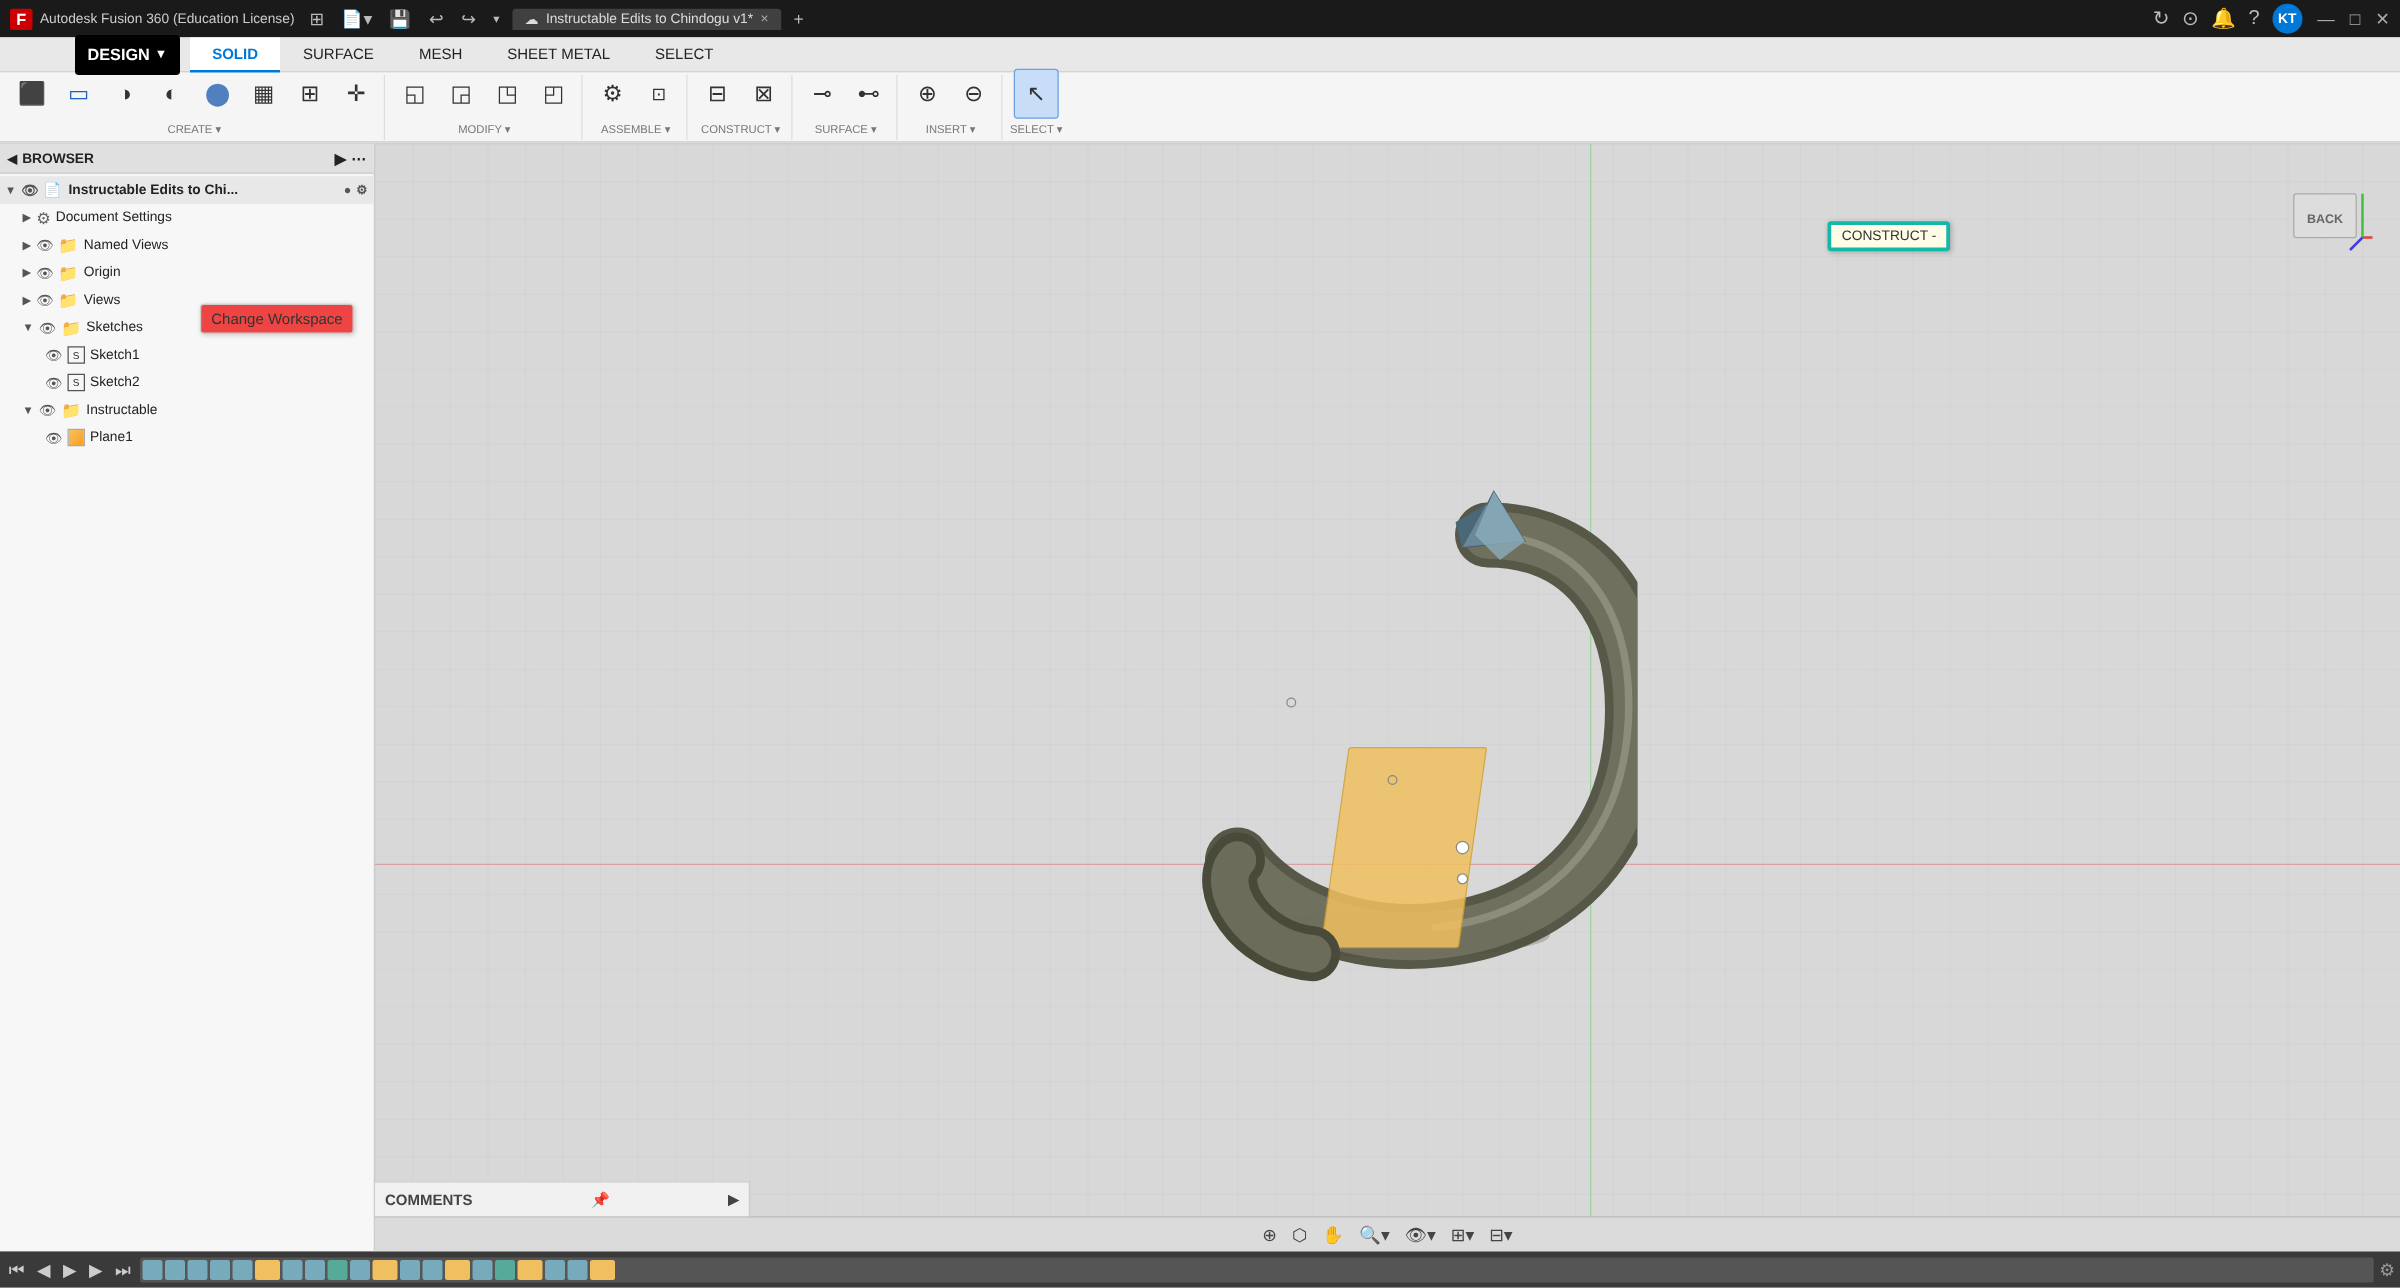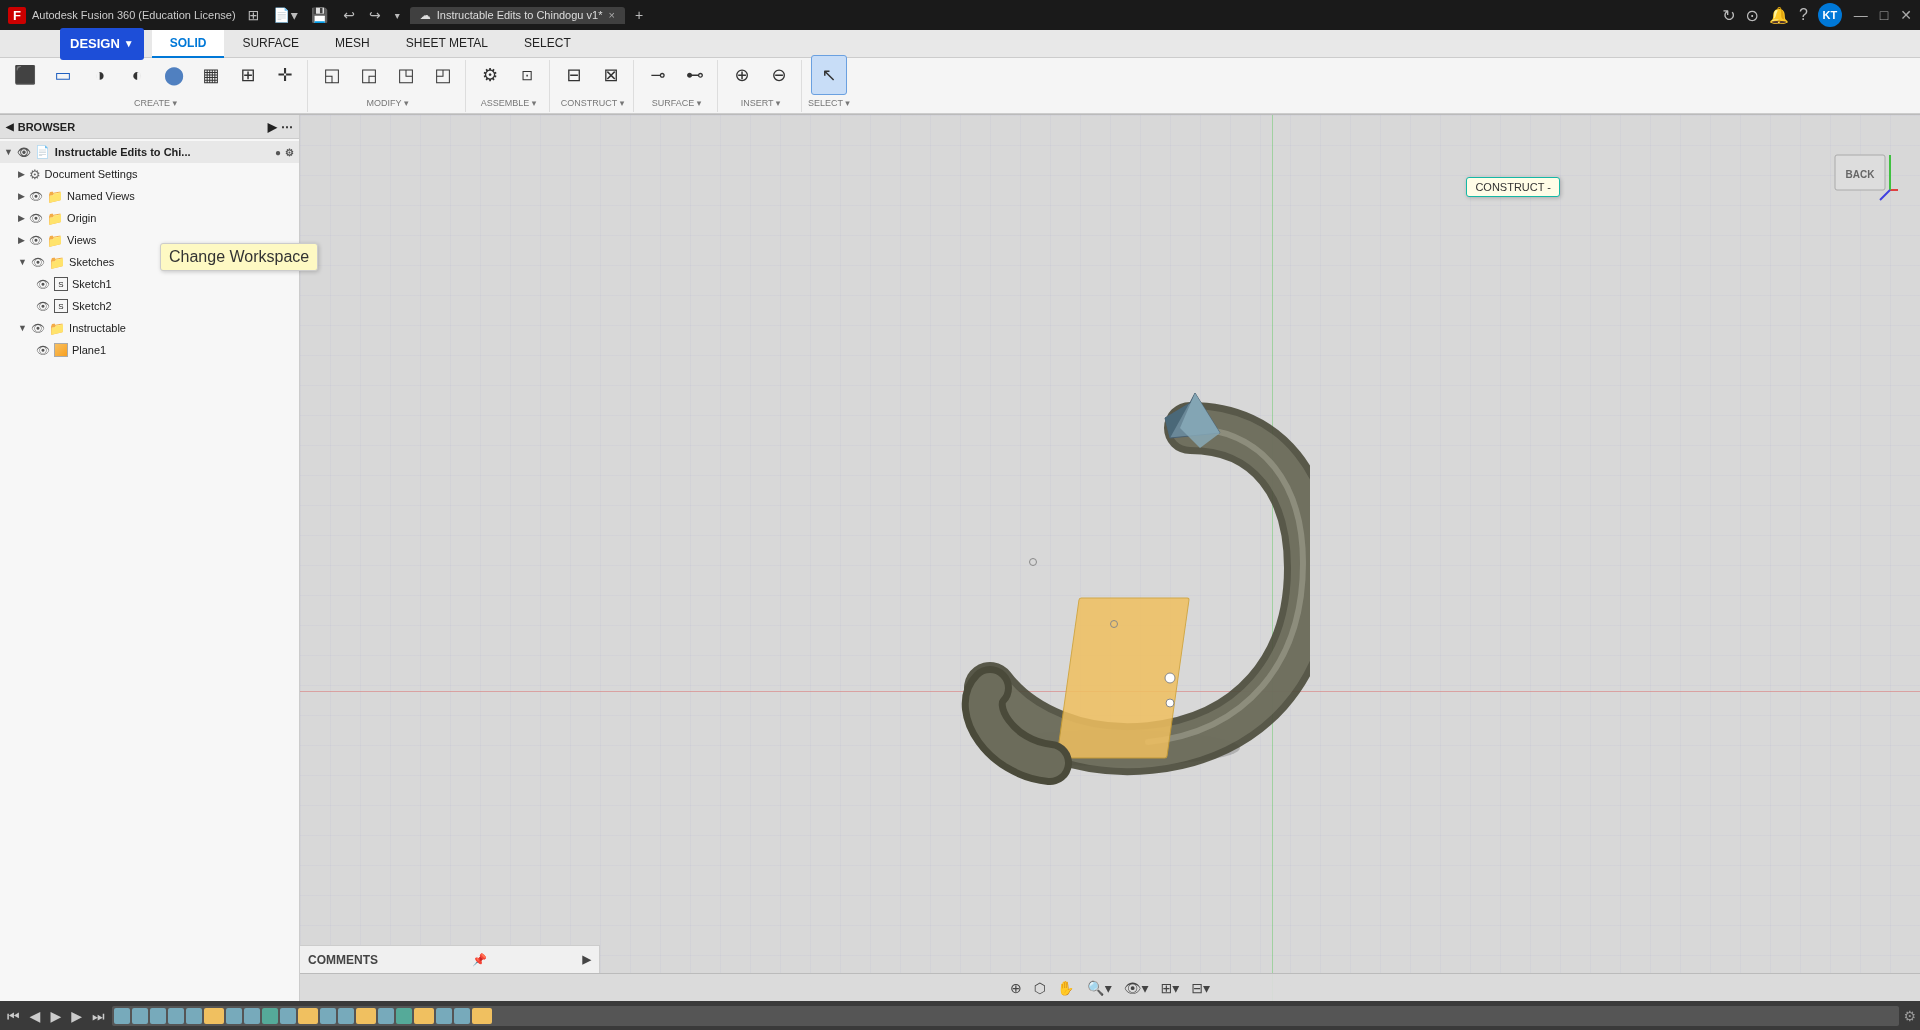--- a/index.html
+++ b/index.html
@@ -44,21 +44,21 @@
       justify-content: center; cursor: pointer; padding: 2px 4px;
       border-radius: 3px; min-width: 36px; height: 40px; font-size: 10px;
       color: #333; gap: 2px;
     }
     .tb-btn .icon { font-size: 18px; line-height: 1; }
     .tb-btn.active-btn { background: #c8ddf7; }
     .tb-group-label {
       font-size: 9px; color: #777; text-align: center; width: 100%; padding-top: 1px;
     }
     .design-btn {
-      background: #1d4ed8; color: #fff; padding: 4px 10px; border-radius: 3px;
+      background: #000000; color: #fff; padding: 4px 10px; border-radius: 3px;
       cursor: pointer; font-size: 13px; font-weight: bold; display: flex;
       align-items: center; gap: 4px; height: 32px; margin-right: 8px;
     }
     .design-btn .arrow { font-size: 10px; }
 
     
     #main-area {
       display: flex; height: calc(1030px - 30px - 28px - 56px - 28px - 30px);
     }
 
@@ -161,22 +161,22 @@
       overflow: hidden;
     }
     .tl-item {
       height: 16px; border-radius: 2px; cursor: pointer; flex-shrink: 0;
     }
     .tl-settings { margin-left: auto; color: #999; cursor: pointer; font-size: 14px; }
 
     
     #tooltip {
       position: absolute; top: 128px; left: 160px;
-      background: #fef9c3; border: 1px solid #ccc; border-radius: 3px;
-      padding: 4px 8px; font-size: 16px; color: #333; white-space: nowrap;
+      background: #ef4444; border: 1px solid #ccc; border-radius: 3px;
+      padding: 4px 8px; font-size: 12px; color: #333; white-space: nowrap;
       box-shadow: 1px 1px 4px rgba(0,0,0,0.2); z-index: 100;
     }
 
     
     #header-nav {
       height: 28px; background: #2d2d2d; display: flex; align-items: center;
       padding: 0 8px; gap: 6px;
     }
     .nav-icon { color: #bbb; cursor: pointer; font-size: 14px; padding: 2px 4px; }
     #doc-title-tab {
@@ -501,21 +501,21 @@
 
         <rect x="15" y="5" width="50" height="35" fill="#ddd" stroke="#aaa" stroke-width="1" rx="2"></rect>
         <text x="40" y="28" text-anchor="middle" font-size="10" fill="#666" font-family="Arial" font-weight="bold">BACK</text>
 
         <line x1="70" y1="40" x2="78" y2="40" stroke="#e04040" stroke-width="2"></line>
         <line x1="70" y1="40" x2="70" y2="5" stroke="#40c040" stroke-width="2"></line>
         <line x1="70" y1="40" x2="60" y2="50" stroke="#4040e0" stroke-width="2"></line>
       </svg>
     </div>
 
-    <div style="position:absolute;top:62px;right:360px;background:#fffde7;border:1px solid #14b8a6;border-radius:3px;padding:3px 8px;font-size:11px;color:#333;white-space:nowrap;box-shadow:1px 1px 4px rgba(0,0,0,0.2);z-index:100;">
+    <div style="position:absolute;top:62px;right:360px;background:#fffde7;border:3px solid #14b8a6;border-radius:3px;padding:3px 8px;font-size:11px;color:#333;white-space:nowrap;box-shadow:1px 1px 4px rgba(0,0,0,0.2);z-index:100;">
       <span>CONSTRUCT -</span>
     </div>
 
     <div id="bottom-toolbar">
       <span class="bt-btn" title="Orbit">⊕</span>
       <span class="bt-btn">⬡</span>
       <span class="bt-btn">✋</span>
       <span class="bt-btn">🔍▾</span>
       <span class="bt-btn">👁▾</span>
       <span class="bt-btn">⊞▾</span>

